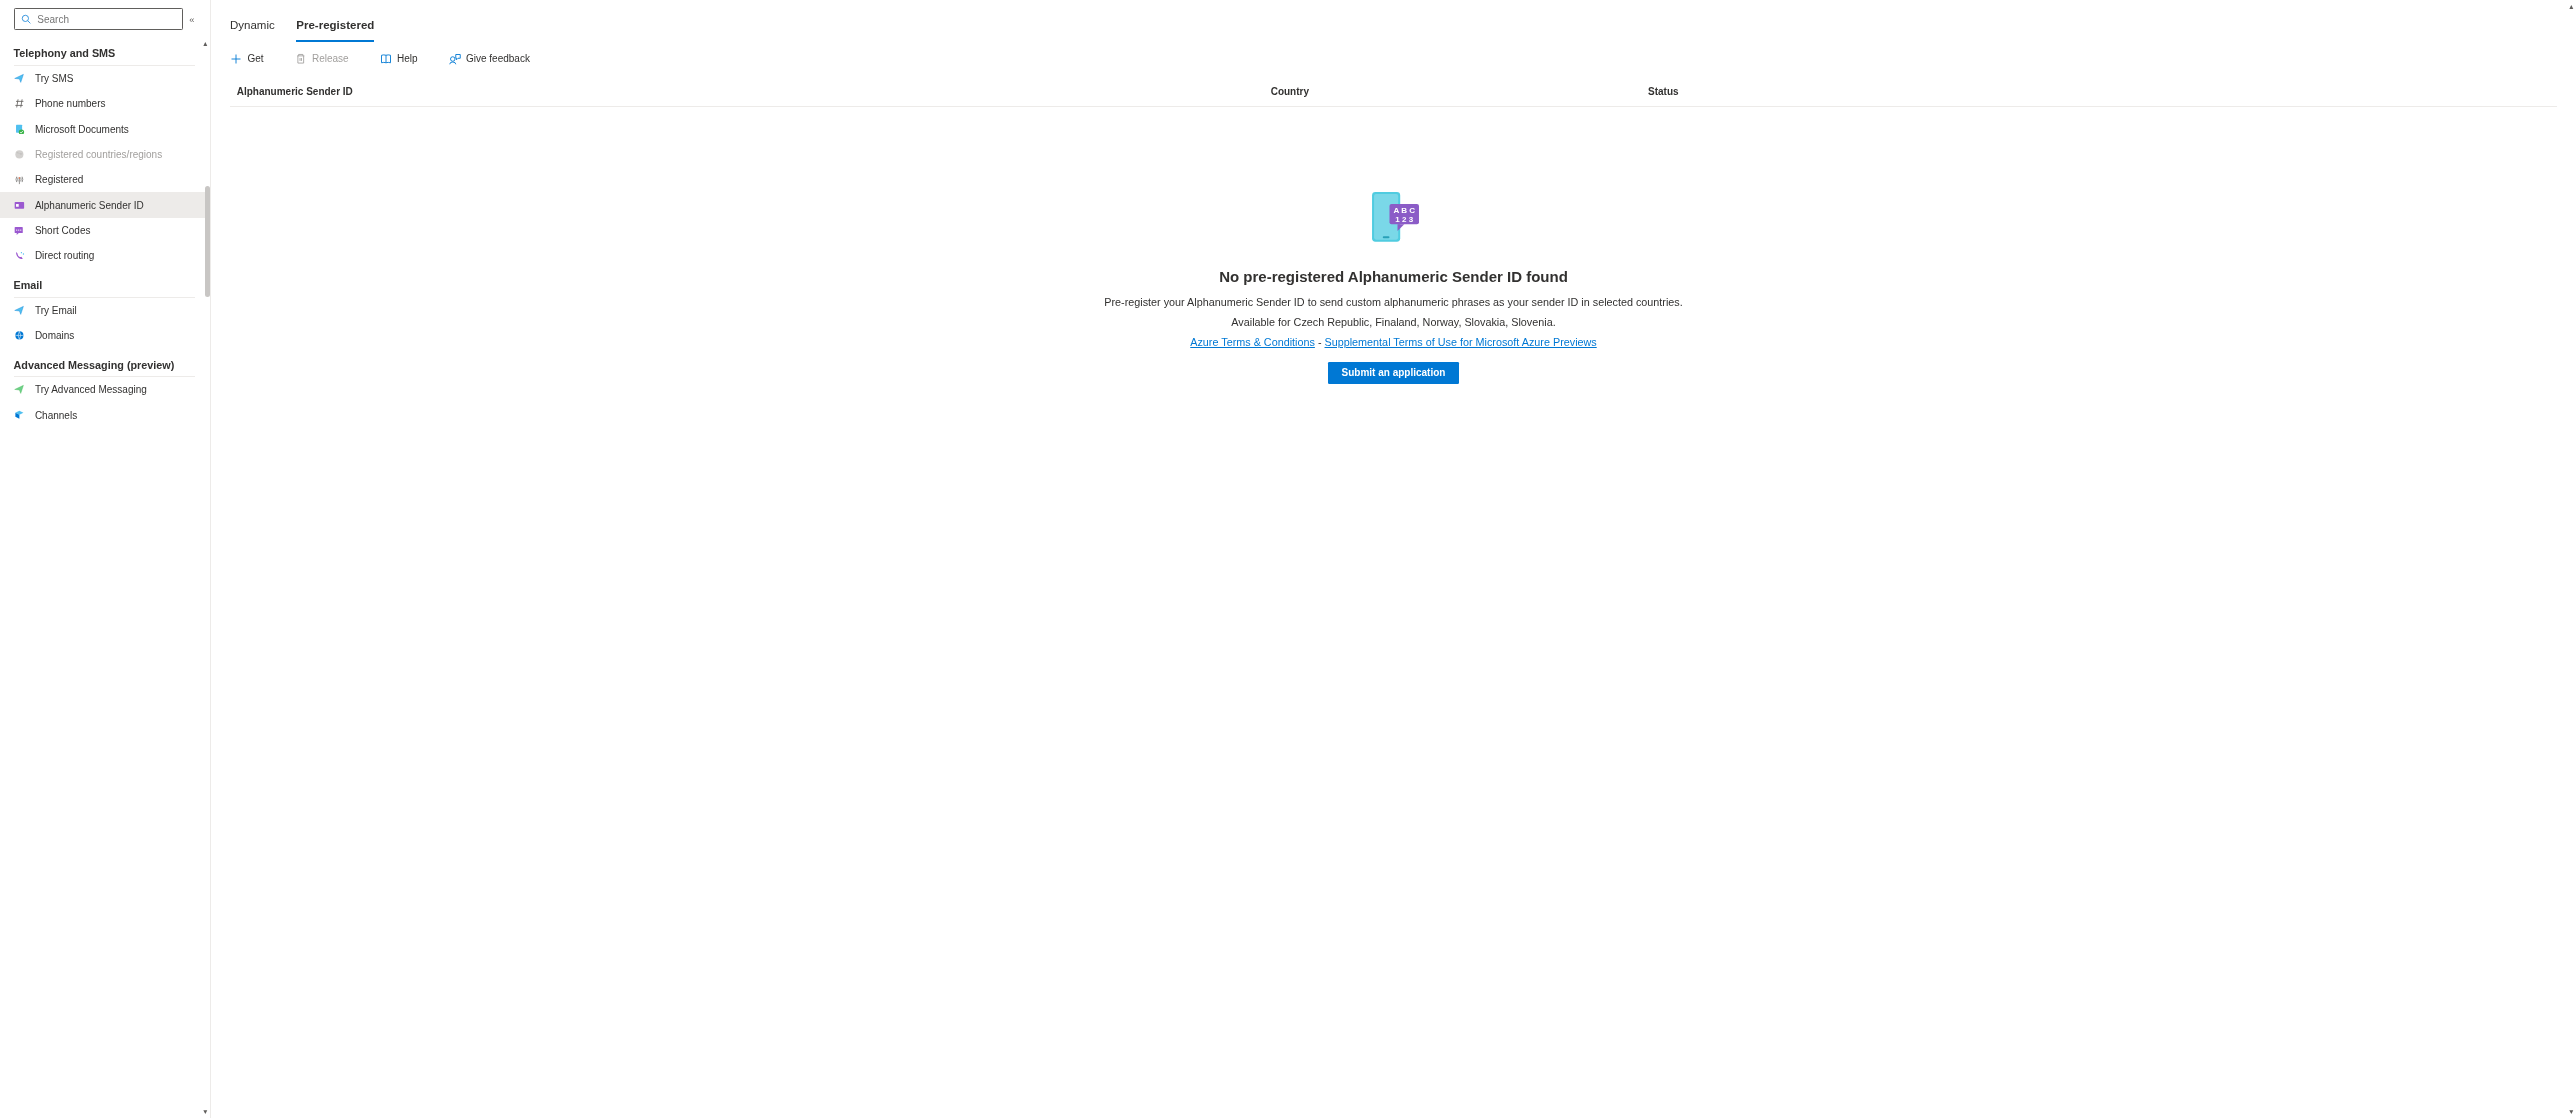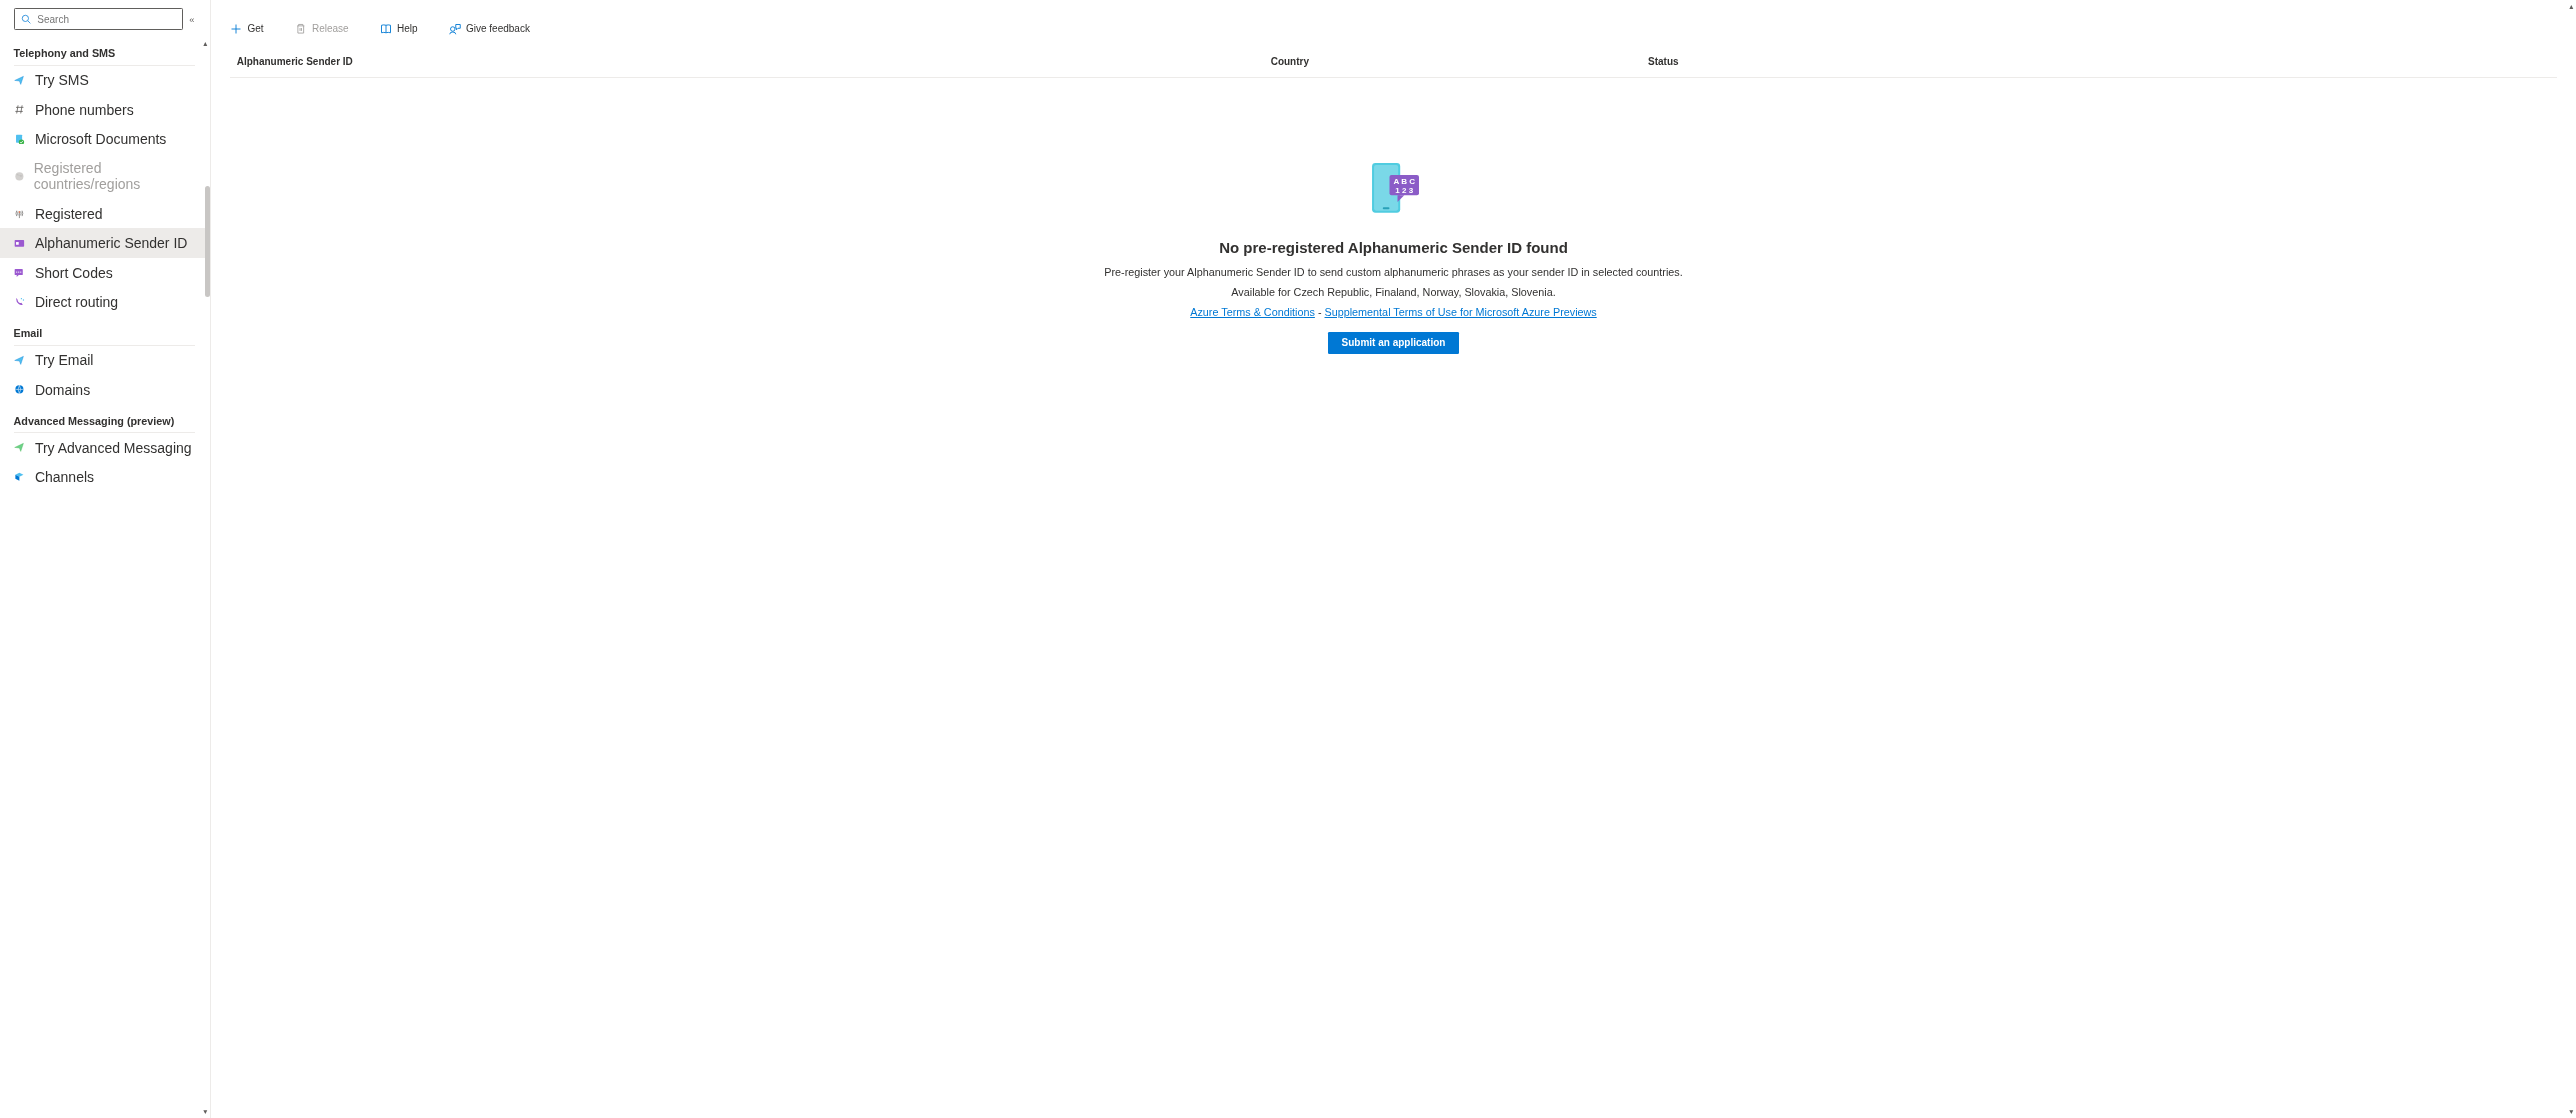--- a/index.html
+++ b/index.html
@@ -58,21 +58,21 @@
   height: 0.7px;
   background: #edebe9;
   margin: 0 13.5px;
 }
 .nav-item {
   display: flex;
   align-items: center;
   gap: 9.4px;
   padding: 6.7px 13.5px;
   cursor: pointer;
-  font-size: 14px;
+  font-size: 10px;
   color: #323130;
 }
 .nav-item.selected { background: #edebe9; }
 .nav-item.disabled { color: #a19f9d; cursor: default; }
 .nav-icon { width: 12px; height: 12px; display: inline-flex; align-items: center; justify-content: center; }
 .scroll-thumb {
   position: absolute;
   right: 0;
   top: 186px;
   width: 5.4px;
@@ -326,20 +326,24 @@
       </span>
     <span>Channels</span>
   </div>
 
   <div class="scroll-arrow" style="top:40px">▲</div>
   <div class="scroll-thumb"></div>
   <div class="scroll-arrow" style="bottom:2.7px">▼</div>
 </div>
 
 <div class="main">
+  <div class="tabs">
+    <div class="tab">Dynamic</div>
+    <div class="tab active">Pre-registered</div>
+  </div>
 
   <div class="toolbar">
     <div class="tool-btn">
       <span class="tool-icon">
           <svg viewBox="0 0 16 16" width="12" height="12" stroke="#0078d4" stroke-width="1.2">
             <line x1="8" y1="2" x2="8" y2="14"></line>
             <line x1="2" y1="8" x2="14" y2="8"></line>
           </svg>
         </span>
       <span>Get</span>

